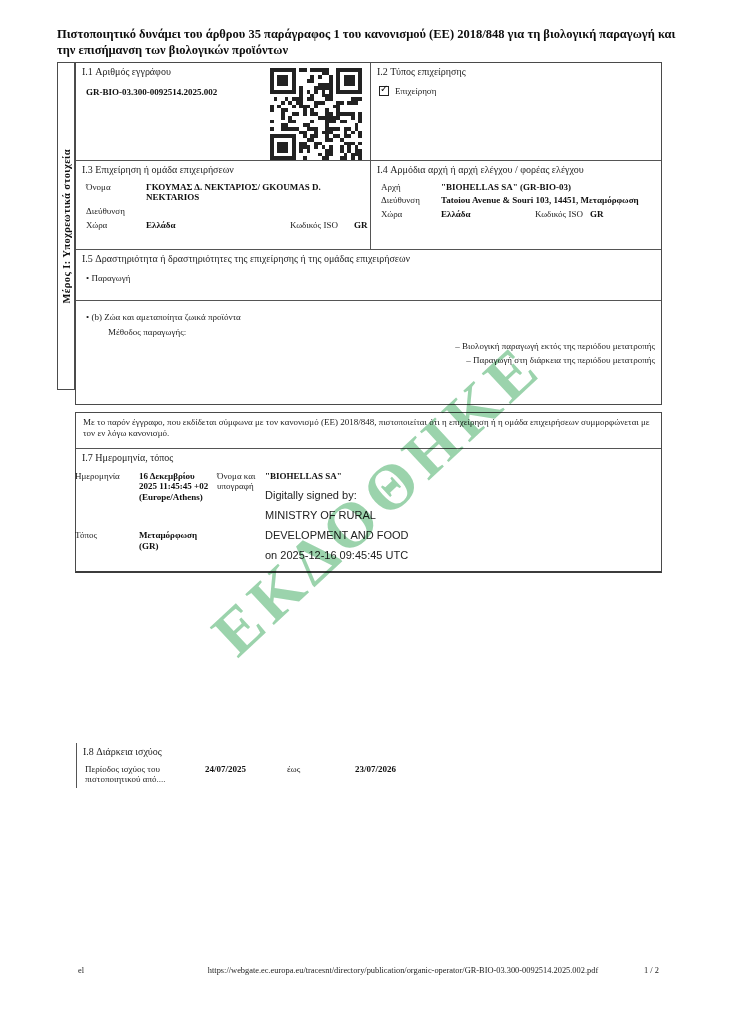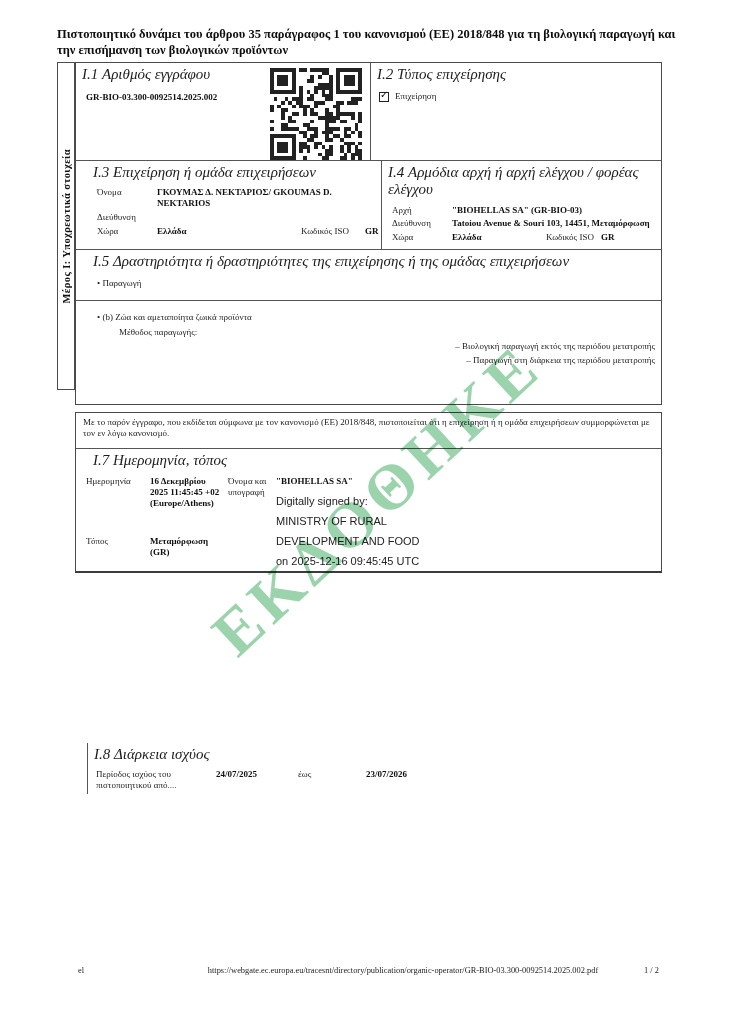--- a/index.html
+++ b/index.html
@@ -19,27 +19,27 @@
   }
   .part-cell span{
     writing-mode:vertical-rl;transform:rotate(180deg);
     font-size:10.5px;font-weight:bold;letter-spacing:.4px;white-space:nowrap;color:#111;
   }
   
   .tbl{position:absolute;left:75px;width:587px;border:1.4px solid #4a4a4a;box-sizing:border-box;background:transparent;}
   .tbl-upper{top:62px;height:343px;}
   .tbl-lower{top:412px;height:161px;border-bottom-width:2px;border-bottom-color:#3c3c3c;}
   .row{display:flex;box-sizing:border-box;}
-  .row + .row{border-top:1.2px solid #555;padding-left:11px;}
+  .row + .row{border-top:1.2px solid #555;}
   .cell{position:relative;box-sizing:border-box;padding:3px 6px;flex:1;}
   .cell + .cell{border-left:1.2px solid #555;}
   .cell.half{flex:0 0 294px;width:294px;}
   .r1{height:97px;} .r2{height:89px;} .r3{height:51px;} .r4{height:100px;}
   .rowstmt{height:35px;} .rowsig{height:91px;flex-direction:column;}
-  .hdr{font-size:15px;color:#1c1c1c;line-height:1.15;font-style:italic;}
+  .hdr{font-size:10px;color:#1c1c1c;line-height:1.15;}
   .val{font-weight:bold;color:#0f0f0f;}
   .fs9{font-size:9px;line-height:1.22;}
   
   .docnum{margin:9px 0 0 4px;}
   .qr{position:absolute;top:5px;right:8px;width:92px;height:92px;}
   
   .chk-row{display:flex;align-items:center;margin:8px 0 0 2px;}
   .chk-box{
     position:relative;display:inline-block;width:8px;height:8px;
     border:1.1px solid #222;margin-right:6px;flex:0 0 auto;background:#fff;

